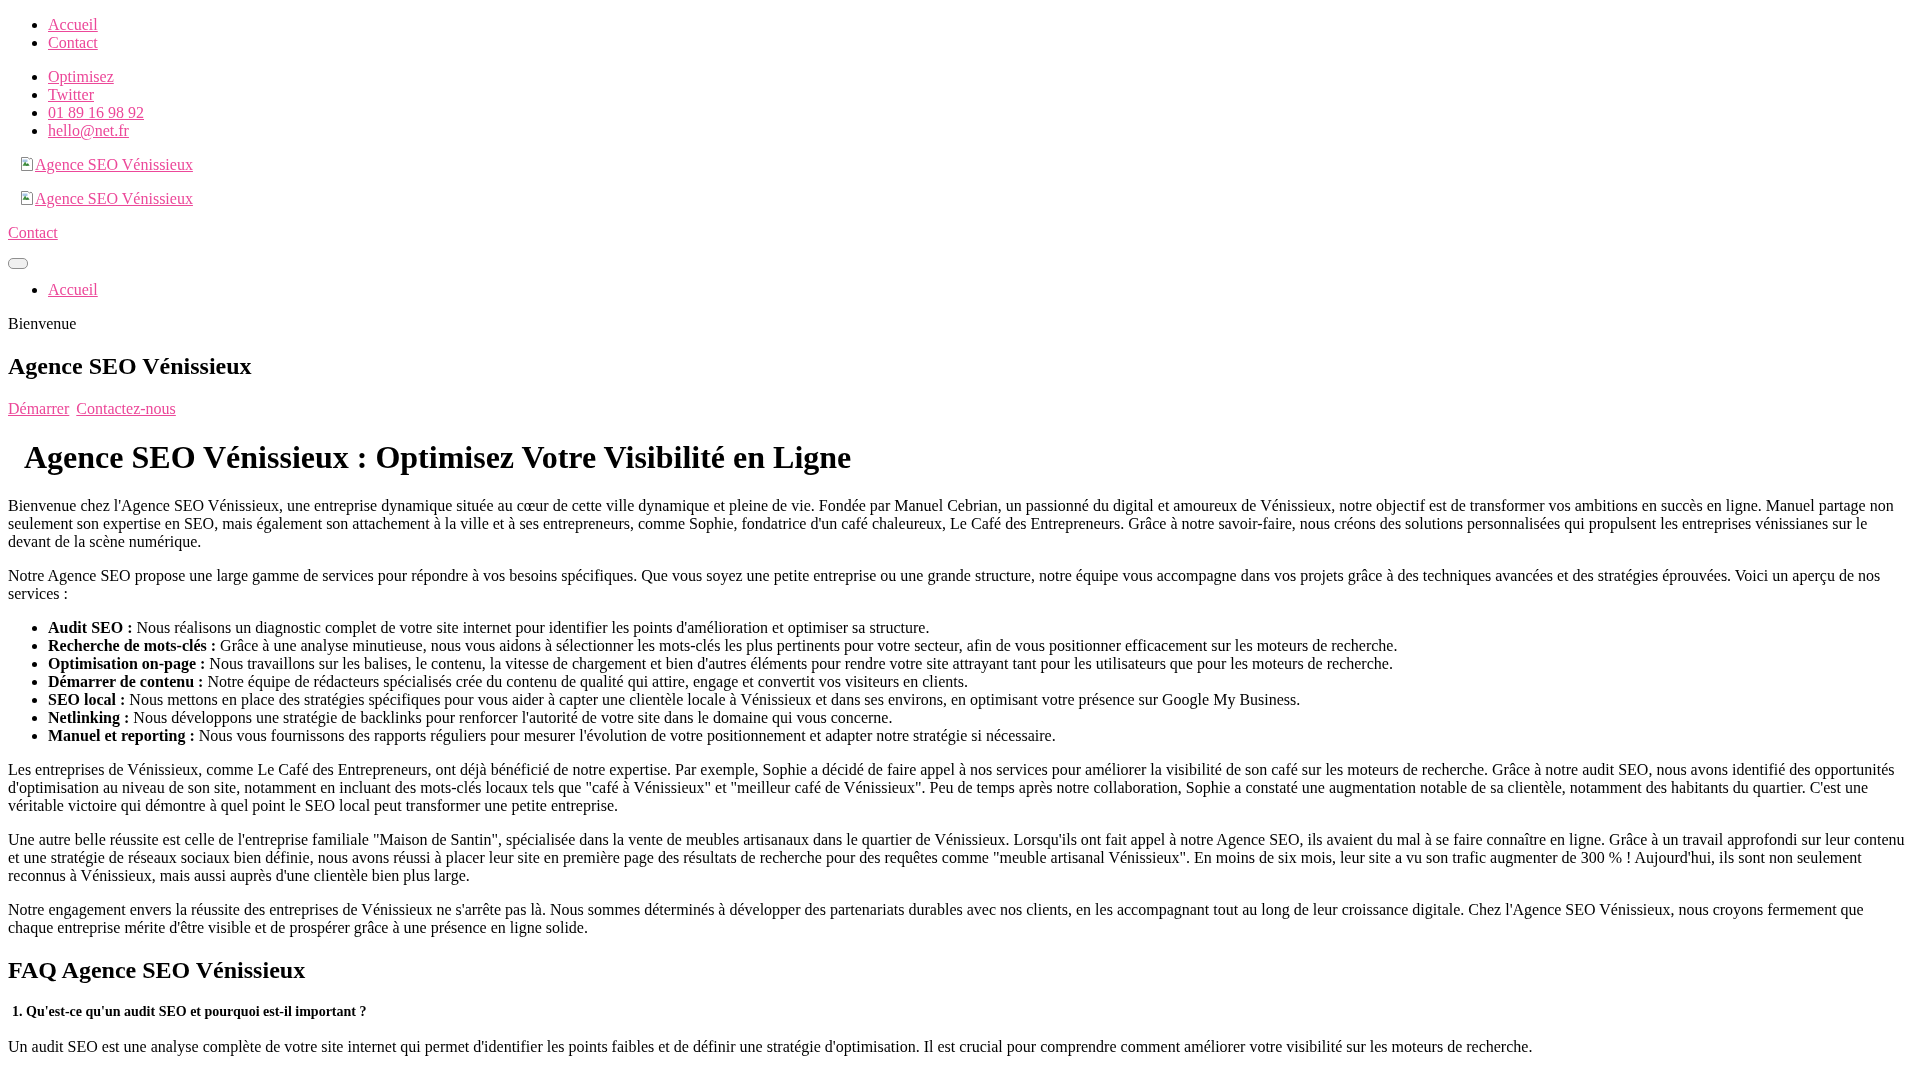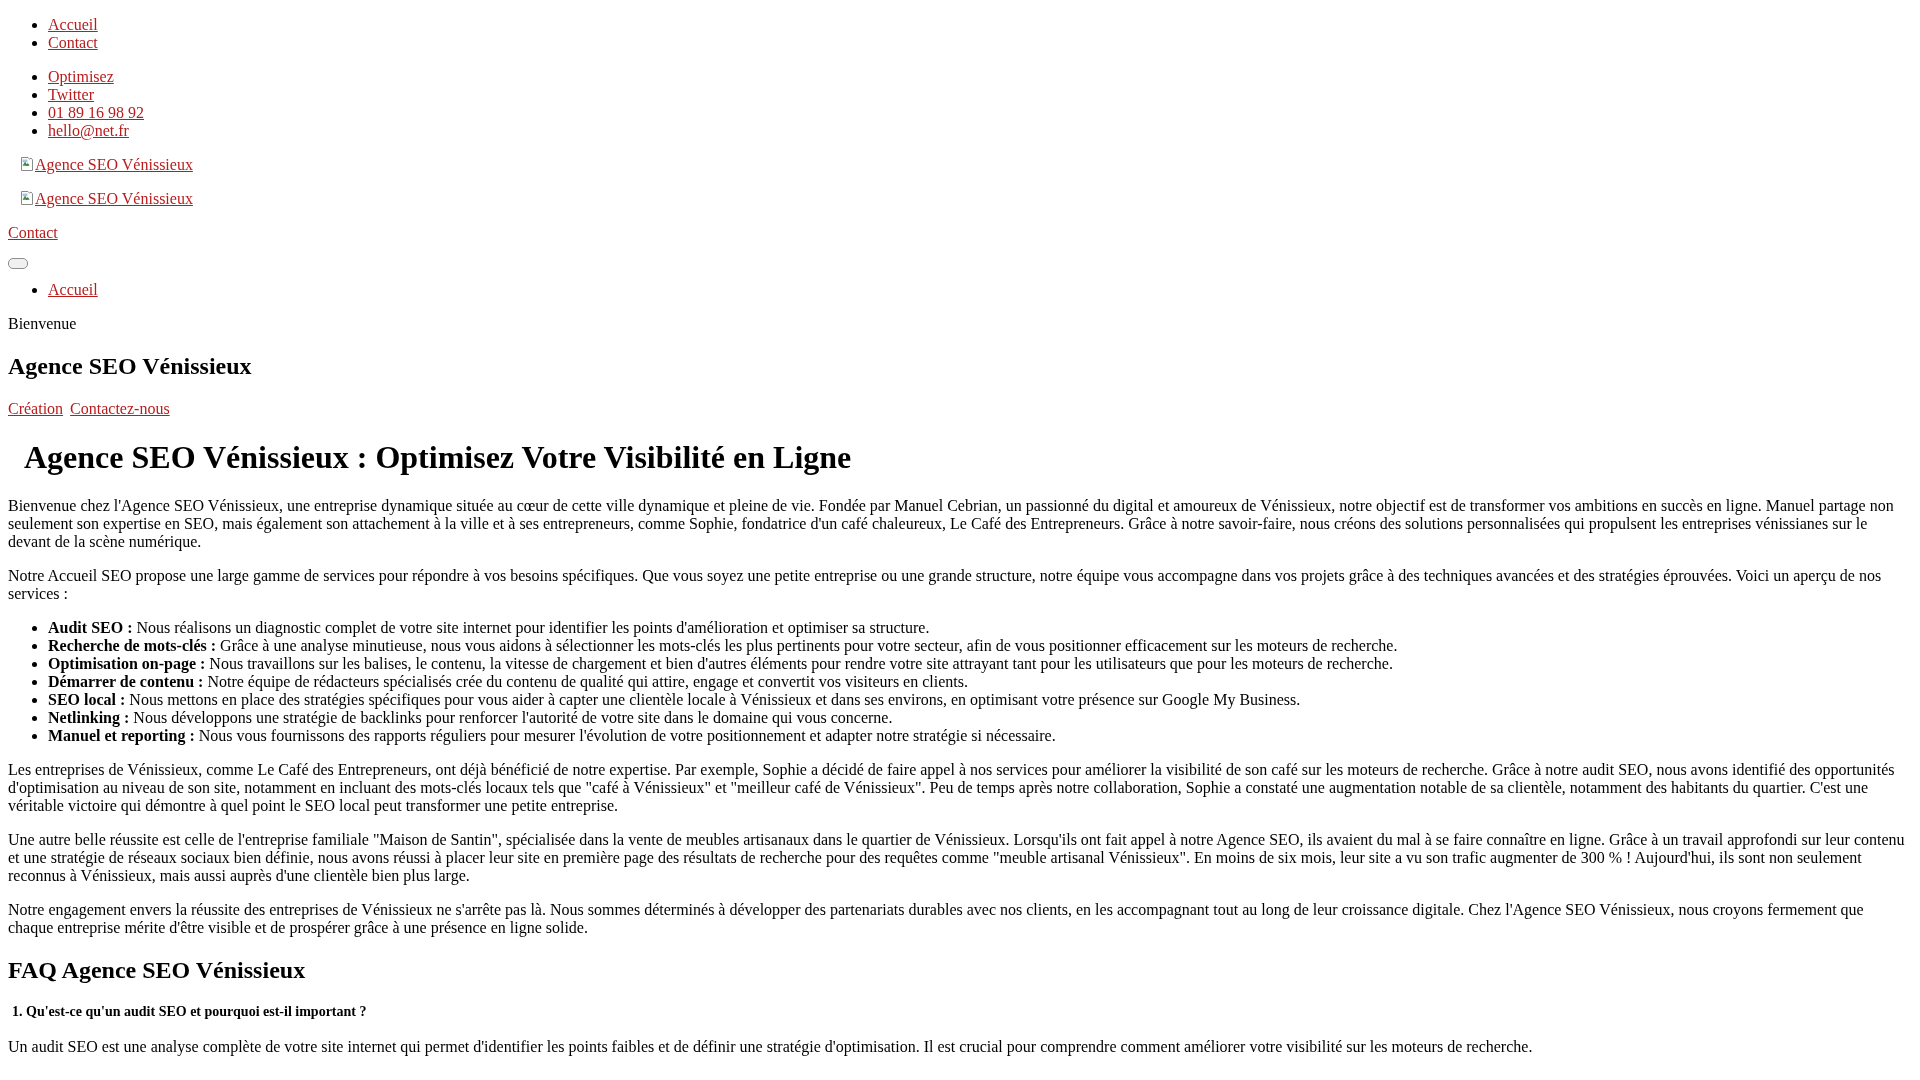--- a/index.html
+++ b/index.html
@@ -7,21 +7,21 @@
   body {
     margin: 8px;
     height: 1064px;
     overflow: hidden;
     background: #ffffff;
     color: #000000;
     font-family: "Liberation Serif", "DejaVu Serif", serif;
     font-size: 16px;
     line-height: normal;
   }
-  a { color: #b91c1c; text-decoration: underline; cursor: pointer; }
+  a { color: #ec4899; text-decoration: underline; cursor: pointer; }
   ul { margin: 16px 0; padding-left: 40px; list-style: disc outside; }
   ul.top-nav { margin-top: 8px; }
   ul.mobile-nav { margin-top: 12px; }
   li { margin: 0; padding: 0; }
   p { margin: 16px 0; }
   h1 { font-size: 32px; font-weight: bold; margin: 21px 16px; }
   h2 { font-size: 24px; font-weight: bold; margin: 20px 0; }
   h3 { font-size: 14px; font-weight: bold; margin: 18px 4px; }
   .logo-line { padding-left: 11px; }
   .logo-line a { text-decoration: underline; }
@@ -82,27 +82,27 @@
 
 <button class="menu-toggle" aria-label=""></button>
 
 <ul class="mobile-nav">
   <li><a>Accueil</a></li>
 </ul>
 
 <p>Bienvenue</p>
 <h2>Agence SEO Vénissieux</h2>
 <p class="cta-line">
-  <a>Création</a> <a>Contactez-nous</a>
+  <a>Démarrer</a> <a>Contactez-nous</a>
 </p>
 
 <h1>Agence SEO Vénissieux : Optimisez Votre Visibilité en Ligne</h1>
 
 <p>Bienvenue chez l'Agence SEO Vénissieux, une entreprise dynamique située au cœur de cette ville dynamique et pleine de vie. Fondée par Manuel Cebrian, un passionné du digital et amoureux de Vénissieux, notre objectif est de transformer vos ambitions en succès en ligne. Manuel partage non seulement son expertise en SEO, mais également son attachement à la ville et à ses entrepreneurs, comme Sophie, fondatrice d'un café chaleureux, Le Café des Entrepreneurs. Grâce à notre savoir-faire, nous créons des solutions personnalisées qui propulsent les entreprises vénissianes sur le devant de la scène numérique.</p>
-<p>Notre Accueil SEO propose une large gamme de services pour répondre à vos besoins spécifiques. Que vous soyez une petite entreprise ou une grande structure, notre équipe vous accompagne dans vos projets grâce à des techniques avancées et des stratégies éprouvées. Voici un aperçu de nos services :</p>
+<p>Notre Agence SEO propose une large gamme de services pour répondre à vos besoins spécifiques. Que vous soyez une petite entreprise ou une grande structure, notre équipe vous accompagne dans vos projets grâce à des techniques avancées et des stratégies éprouvées. Voici un aperçu de nos services :</p>
 
 <ul>
   <li><strong>Audit SEO :</strong> <span>Nous réalisons un diagnostic complet de votre site internet pour identifier les points d'amélioration et optimiser sa structure.</span></li>
   <li><strong>Recherche de mots-clés :</strong> <span>Grâce à une analyse minutieuse, nous vous aidons à sélectionner les mots-clés les plus pertinents pour votre secteur, afin de vous positionner efficacement sur les moteurs de recherche.</span></li>
   <li><strong>Optimisation on-page :</strong> <span>Nous travaillons sur les balises, le contenu, la vitesse de chargement et bien d'autres éléments pour rendre votre site attrayant tant pour les utilisateurs que pour les moteurs de recherche.</span></li>
   <li><strong>Démarrer de contenu :</strong> <span>Notre équipe de rédacteurs spécialisés crée du contenu de qualité qui attire, engage et convertit vos visiteurs en clients.</span></li>
   <li><strong>SEO local :</strong> <span>Nous mettons en place des stratégies spécifiques pour vous aider à capter une clientèle locale à Vénissieux et dans ses environs, en optimisant votre présence sur Google My Business.</span></li>
   <li><strong>Netlinking :</strong> <span>Nous développons une stratégie de backlinks pour renforcer l'autorité de votre site dans le domaine qui vous concerne.</span></li>
   <li><strong>Manuel et reporting :</strong> <span>Nous vous fournissons des rapports réguliers pour mesurer l'évolution de votre positionnement et adapter notre stratégie si nécessaire.</span></li>
 </ul>

